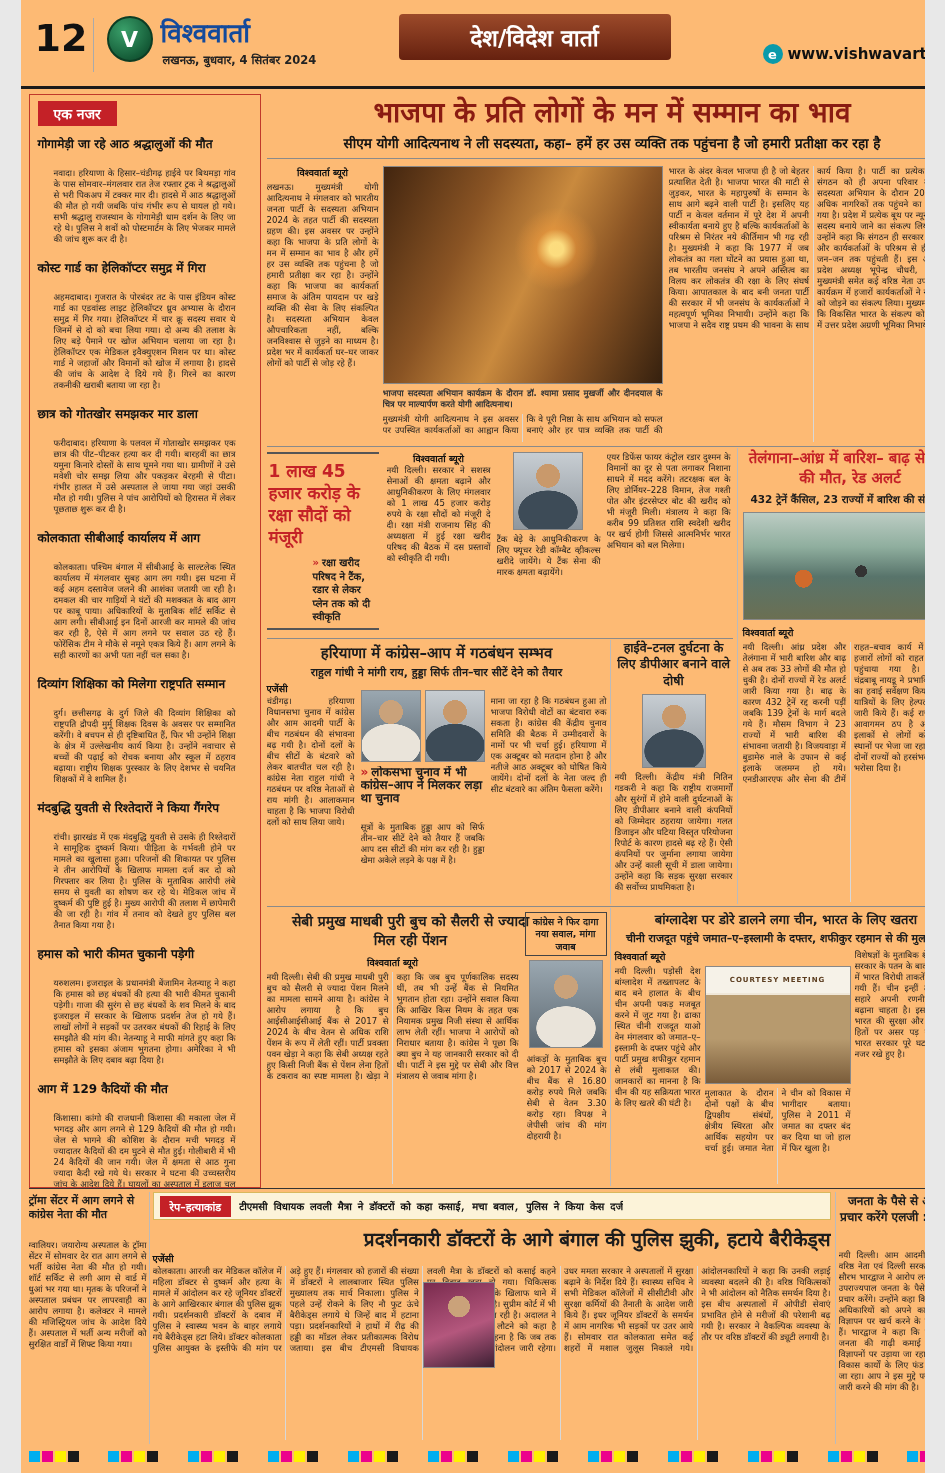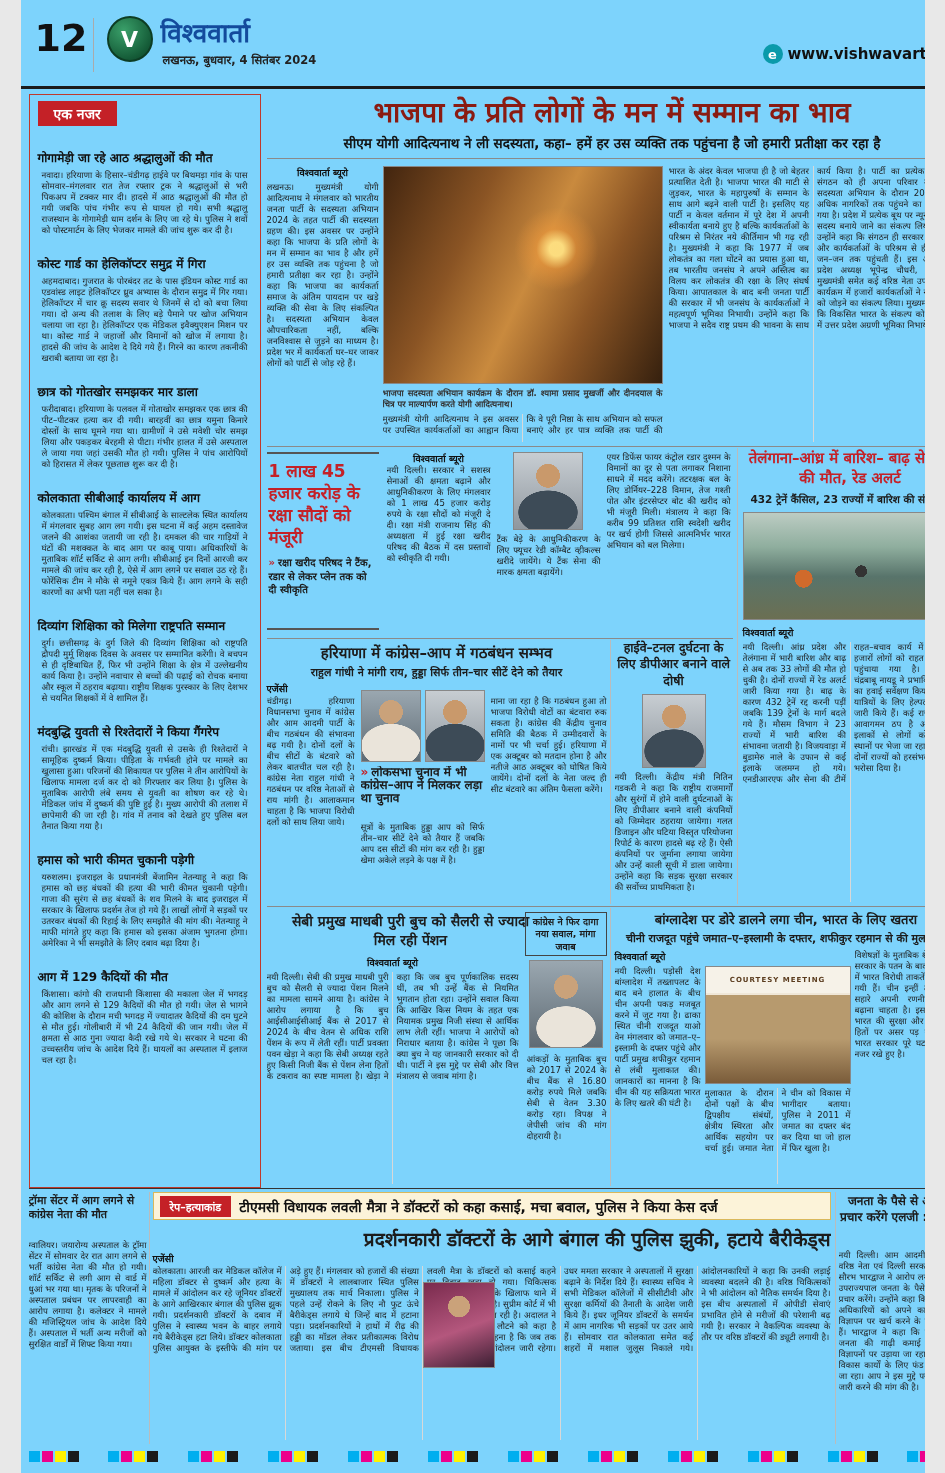--- a/index.html
+++ b/index.html
@@ -1,17 +1,17 @@
 <!DOCTYPE html>
 <html lang="hi"><head>
 <meta charset="utf-8">
 <style>
   html,body{margin:0;padding:0;background:#e8e8e8;}
   *{box-sizing:border-box;}
-  .page{position:relative;width:904px;height:1473px;background:#7dd3fc;margin:0 auto;
+  .page{position:relative;width:904px;height:1473px;background:#fdba74;margin:0 auto;
         font-family:"DejaVu Sans",sans-serif;color:#1c1c1c;overflow:hidden;}
   .abs{position:absolute;}
   
   .hdr-rule{left:0;top:86px;width:945px;border-bottom:3px solid #1b1b1b;}
   .pageno{left:14px;top:16px;font-size:38px;font-weight:bold;color:#111;}
   .hdr-div{left:72px;top:18px;height:54px;border-left:1px solid #aaa;}
   .logo{left:86px;top:16px;width:46px;height:46px;border-radius:50%;
         background:radial-gradient(circle at 35% 30%,#3aa06a,#155c38 70%,#0d3d24);
         color:#fff;font-weight:bold;font-size:22px;display:flex;align-items:center;justify-content:center;
         border:2px solid #0d3d24;}
@@ -20,22 +20,22 @@
   .secbox{left:378px;top:14px;width:272px;height:46px;border-radius:4px;
           background:linear-gradient(180deg,#9c4a2a,#66210f);color:#fff;font-size:23px;font-weight:bold;
           display:flex;align-items:center;justify-content:center;}
   .web{left:742px;top:44px;display:flex;align-items:center;gap:5px;font-size:15px;font-weight:bold;color:#111;}
   .eicon{width:20px;height:20px;border-radius:50%;background:#0a9aaa;color:#fff;font-size:13px;font-weight:bold;
          display:flex;align-items:center;justify-content:center;}
   
   .sidebar{left:8px;top:94px;width:232px;height:1094px;border:1.5px solid #c0392b;padding:6px 8px;overflow:hidden;}
   .sb-title{display:inline-block;background:#c42127;color:#fff;font-size:14px;font-weight:bold;
             padding:3px 16px;margin-bottom:4px;}
-  .sb-head{font-size:12px;font-weight:bold;color:#111;margin:21px 0 3px;line-height:1.25;}
-  .sb-body{font-size:8.6px;line-height:11px;text-align:justify;color:#222;margin:4px;}
+  .sb-head{font-size:12px;font-weight:bold;color:#111;margin:7px 0 3px;line-height:1.25;}
+  .sb-body{font-size:8.6px;line-height:11px;text-align:justify;color:#222;margin:16px;}
   
   .col{font-size:8.6px;line-height:11px;text-align:justify;color:#1c1c1c;overflow:hidden;}
   .cols2{column-count:2;column-gap:8px;column-rule:1px solid #d8d8d8;}
   .cols5{column-count:5;column-gap:8px;column-rule:1px solid #d8d8d8;}
   .byline{font-size:9.5px;font-weight:bold;color:#111;}
   .hline{border-top:1px solid #8a8a8a;}
   .vline{border-left:1px solid #bbb;}
   .photo{position:absolute;overflow:hidden;border:1px solid #888;}
   .caption{font-size:8.4px;font-weight:bold;line-height:10.5px;color:#333;text-align:justify;overflow:hidden;}
   .chev{color:#c42127;font-weight:bold;margin-right:3px;}
@@ -59,37 +59,37 @@
   .meeting-banner{position:absolute;left:0;top:0;width:100%;height:22%;background:#f6f2e8;color:#5a3b1d;
      font-size:7px;font-weight:bold;display:flex;align-items:center;justify-content:center;letter-spacing:1px;}
   .singer-photo{background:
      radial-gradient(circle 11px at 50% 28%, #caa27a 98%, transparent),
      linear-gradient(160deg,#7a2b4e,#b4577d 55%,#3c1f33);}
   
   .lead-h{font-size:28px;font-weight:bold;color:#8a1b12;text-align:center;white-space:nowrap;overflow:hidden;}
   .lead-sub{font-size:13.5px;font-weight:bold;color:#111;text-align:center;white-space:nowrap;overflow:hidden;}
   .def-box{border-top:2px solid #555;border-bottom:2px solid #555;padding:6px 2px;overflow:hidden;}
   .def-head{color:#c42127;font-size:17px;font-weight:bold;line-height:1.3;}
-  .def-kick{font-size:10px;font-weight:bold;margin-top:8px;line-height:1.35;}
+  .def-kick{font-size:10px;font-weight:bold;margin-top:8px;line-height:1.35;margin-left:44px;}
   .tel-h{font-size:15px;font-weight:bold;color:#c42127;line-height:1.35;text-align:center;}
   .tel-sub{font-size:10.5px;font-weight:bold;text-align:center;}
   .har-h{font-size:15px;font-weight:bold;text-align:center;white-space:nowrap;overflow:hidden;}
   .har-sub{font-size:11px;font-weight:bold;text-align:center;white-space:nowrap;overflow:hidden;}
   .pull{font-size:12px;font-weight:bold;line-height:13px;overflow:hidden;}
   .hwy-h{font-size:12.5px;font-weight:bold;line-height:1.3;text-align:center;overflow:hidden;}
   .sebi-h{font-size:14px;font-weight:bold;line-height:1.35;text-align:center;overflow:hidden;}
   .cong-box{border:1px solid #444;padding:3px;font-size:9.5px;font-weight:bold;text-align:center;
             line-height:1.3;overflow:hidden;}
   .bd-h{font-size:13px;font-weight:bold;text-align:center;white-space:nowrap;overflow:hidden;}
   .bd-sub{font-size:11px;font-weight:bold;text-align:center;white-space:nowrap;overflow:hidden;}
   .strip{left:132px;top:1192px;width:678px;height:28px;background:#fcf3d9;border:1px solid #d9b85c;
          display:flex;align-items:center;padding:0 6px;overflow:hidden;}
   .strip-label{background:#c42127;color:#fff;font-size:11px;font-weight:bold;padding:3px 10px;margin-right:8px;
                flex-shrink:0;}
-  .strip-head{font-size:14px;font-weight:bold;color:#111;white-space:nowrap;overflow:hidden;}
+  .strip-head{font-size:10px;font-weight:bold;color:#111;white-space:nowrap;overflow:hidden;font-family:Liberation Mono, monospace;}
   .bengal-h{font-size:19px;font-weight:bold;text-align:right;white-space:nowrap;overflow:hidden;}
   .side-h{font-size:12px;font-weight:bold;line-height:1.3;text-align:center;overflow:hidden;}
   .brief-h{font-size:11px;font-weight:bold;line-height:1.3;overflow:hidden;}
   
   .marks{left:8px;top:1448px;width:929px;height:16px;display:flex;justify-content:space-between;align-items:center;}
   .mark-group{display:flex;gap:2px;}
   .mark-group span{display:block;width:11px;height:11px;}
 </style>
 </head>
 <body>
@@ -97,20 +97,21 @@
 <div class="page">
 
   <div class="abs hdr-rule"></div>
   <div class="abs pageno">12</div>
   <div class="abs hdr-div"></div>
   <div class="abs logo">
     <span>V</span>
   </div>
   <div class="abs masthead">विश्ववार्ता</div>
   <div class="abs edition">लखनऊ, बुधवार, 4 सितंबर 2024</div>
+  <div class="abs secbox">देश/विदेश वार्ता</div>
   <div class="abs web">
     <span class="eicon">e</span>
     <span>www.vishwavarta.com</span>
   </div>
 
   <aside class="abs sidebar">
     <div class="sb-title">एक नजर</div>
     <h3 class="sb-head">गोगामेड़ी जा रहे आठ श्रद्धालुओं की मौत</h3>
     <p class="sb-body">नवादा। हरियाणा के हिसार–चंडीगढ़ हाईवे पर बिथमड़ा गांव के पास सोमवार–मंगलवार रात तेज रफ्तार ट्रक ने श्रद्धालुओं से भरी पिकअप में टक्कर मार दी। हादसे में आठ श्रद्धालुओं की मौत हो गयी जबकि पांच गंभीर रूप से घायल हो गये। सभी श्रद्धालु राजस्थान के गोगामेड़ी धाम दर्शन के लिए जा रहे थे। पुलिस ने शवों को पोस्टमार्टम के लिए भेजकर मामले की जांच शुरू कर दी है।</p>
     <h3 class="sb-head">कोस्ट गार्ड का हेलिकॉप्टर समुद्र में गिरा</h3>

